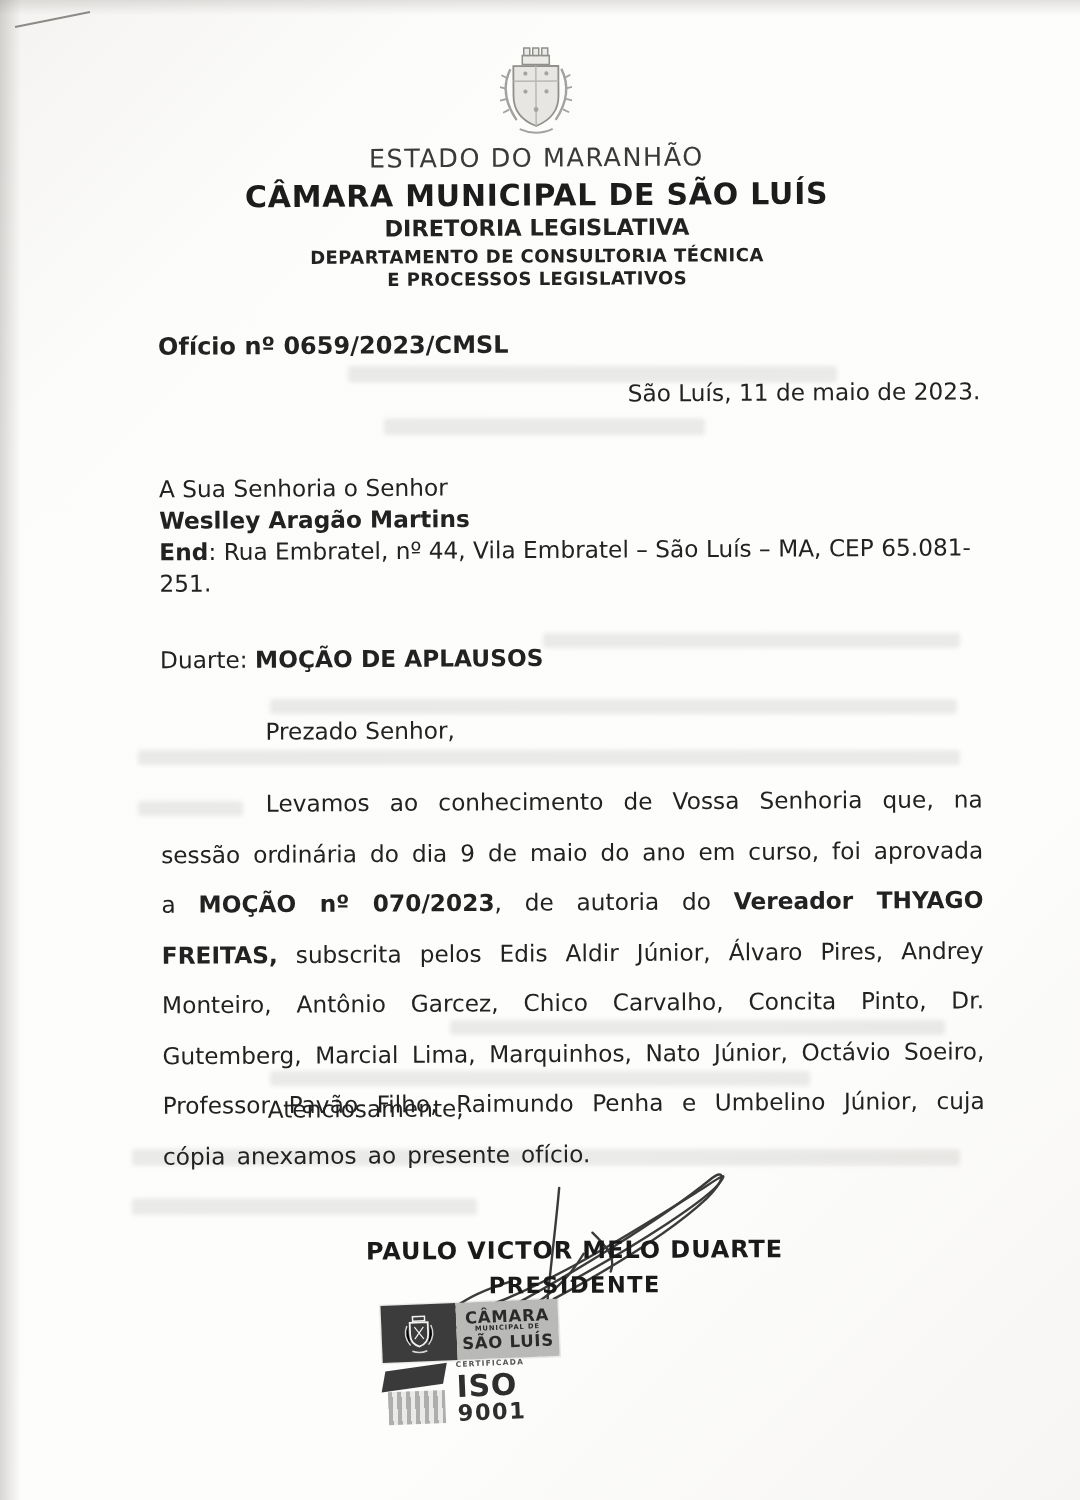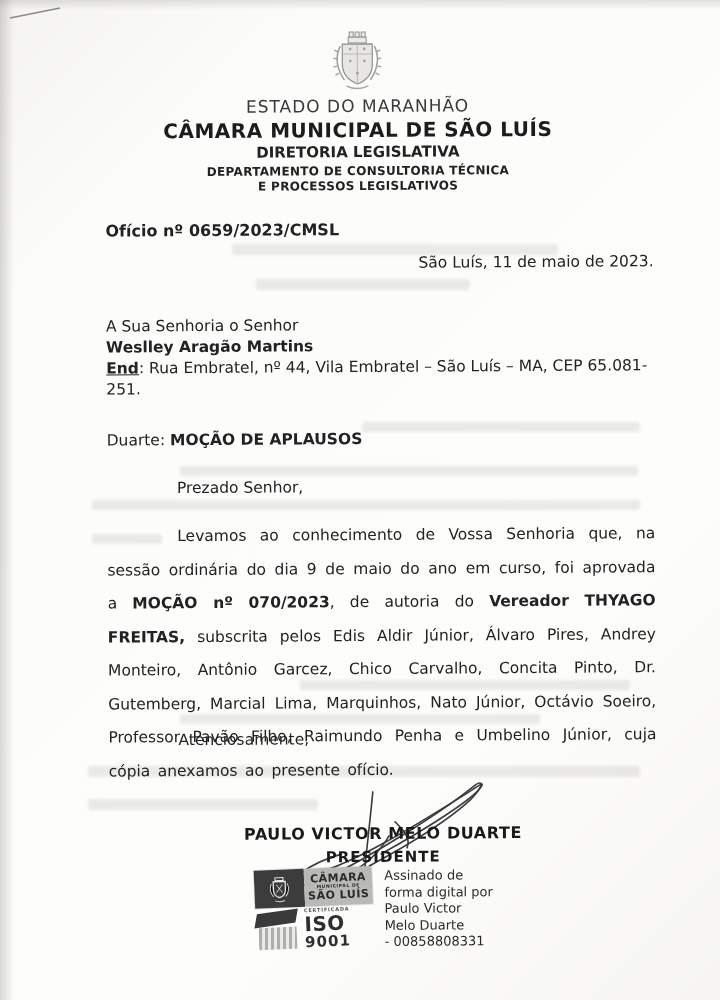--- a/index.html
+++ b/index.html
@@ -34,21 +34,21 @@
   .lh3{font-size:15px;font-weight:bold;color:#222;margin-top:1px;}
   .lh4{font-size:12px;font-weight:bold;color:#222;margin-top:3px;letter-spacing:.3px;}
   .lh5{font-size:12px;font-weight:bold;color:#222;margin-top:1px;letter-spacing:.3px;}
 
   
   .doc{position:absolute;left:107px;width:548px;font-size:15.5px;color:#222;}
   .ref{top:220px;font-weight:bold;font-size:16px;}
   .dateline{top:254px;text-align:right;}
   .addr{top:315px;line-height:21px;}
   .addr .name{font-weight:bold;}
-  .addr .endlbl{font-weight:bold;text-decoration:underline;}
+  .addr .endlbl{font-weight:bold;}
   .subject{top:430px;}
   .subject .subj-value{font-weight:bold;}
   .greeting{top:478px;padding-left:70px;}
   .bodypara{top:519px;line-height:33.5px;text-align:justify;text-indent:70px;word-spacing:2.5px;}
   .closing{top:730px;padding-left:70px;}
 
   
   .sig-name{position:absolute;top:824px;left:107px;width:548px;text-align:center;
     font-weight:bold;font-size:16px;letter-spacing:.6px;color:#1a1a1a;}
   .sig-title{position:absolute;top:848px;left:107px;width:548px;text-align:center;
@@ -186,22 +186,15 @@
         <div class="iso-roof"></div>
         <div class="iso-bars"></div>
       </div>
       <div class="iso-text">
         <div class="iso-cert">CERTIFICADA</div>
         <div class="iso-big">ISO</div>
         <div class="iso-num">9001</div>
       </div>
     </div>
 
-    <div class="digital">
-      <div>Assinado de</div>
-      <div>forma digital por</div>
-      <div>Paulo Victor</div>
-      <div>Melo Duarte</div>
-      <div>- 00858808331</div>
-    </div>
 
   </div>
 </div>
 
 </body></html>

